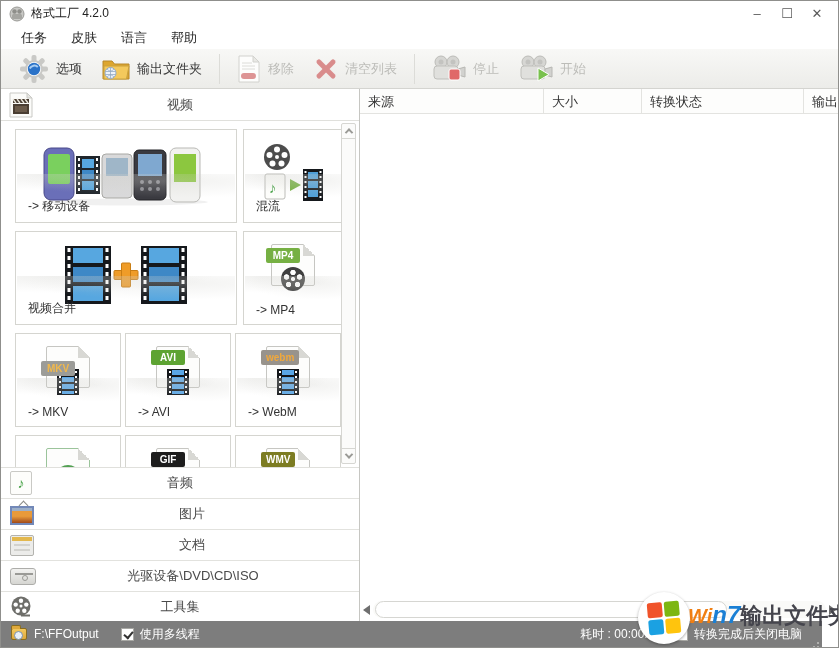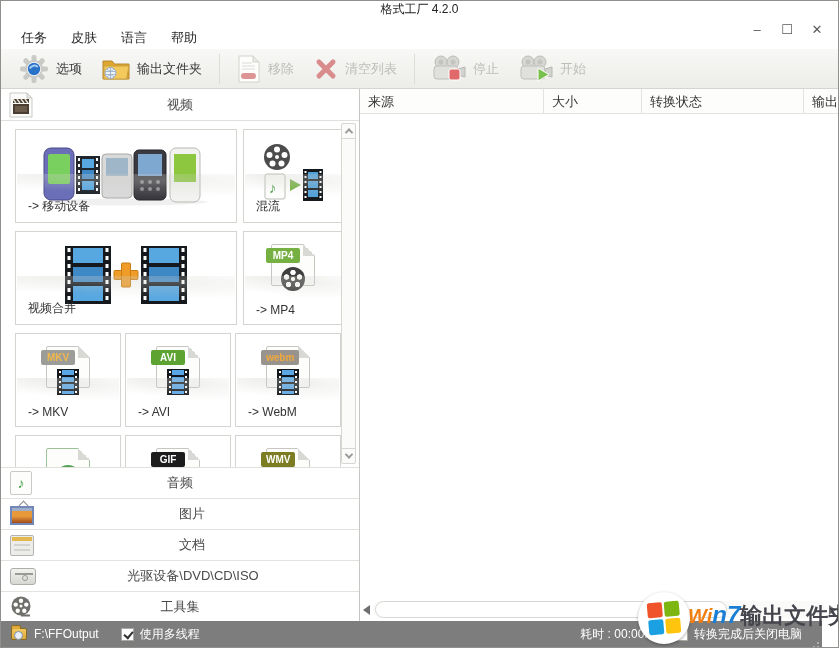--- a/index.html
+++ b/index.html
@@ -1,20 +1,20 @@
 <!DOCTYPE html>
 <html><head>
 <meta charset="utf-8">
 <style>
   * { margin:0; padding:0; box-sizing:border-box; }
   html,body { width:839px; height:648px; font-family:"Liberation Sans","DejaVu Sans",sans-serif; background:#fff; }
   .window { position:relative; width:839px; height:648px; border:1px solid #8f8f8c; background:#fff; overflow:hidden; }
 
   
-  .titlebar { height:25px; display:flex; align-items:center; padding:0 6px; background:#fff;flex-direction:column; }
+  .titlebar { height:25px; display:flex; align-items:center; padding:0 6px; background:#fff; }
   .app-ico { width:16px; height:16px; margin:0 6px 0 2px; }
   .title-text { font-size:12px; color:#222; }
   .win-controls { margin-left:auto; display:flex; }
   .win-btn { width:30px; height:22px; display:flex; align-items:center; justify-content:center; font-size:13px; color:#5a5a5a; cursor:default; }
 
   
   .menubar { height:23px; display:flex; align-items:center; padding-left:8px; background:#fff; }
   .menu-item { padding:2px 12px; font-size:13px; color:#2a2a2a; }
 
   
@@ -46,21 +46,21 @@
   .tile-icon { position:absolute; left:0; right:0; top:12px; display:flex; justify-content:center; }
 
   
   .ficon { position:relative; width:44px; height:42px; }
   .fpage { position:absolute; inset:0; background:#fdfdfc; border:1px solid #c6c6c2; border-radius:2px; }
   .ffold { position:absolute; top:0; right:0; width:12px; height:12px;
            background:linear-gradient(225deg,#ffffff 0 50%, #d8d8d4 50% 100%); }
   .fband { position:absolute; top:4px; left:-5px; height:15px; min-width:34px; padding:0 5px; z-index:2;
            color:#fff; font-size:10px; font-weight:bold; line-height:15px; text-align:center; border-radius:2px; }
   .band-mp4 { background:#76b043; }
-  .band-mkv { background:#9c9c98; color:#f0b84c; }
+  .band-mkv { background:#9c9c98; color:#f0b84c;margin-top:11px; }
   .band-avi { background:#5da332; }
   .band-webm { background:#98938c; color:#f0a83c; text-transform:lowercase; }
   .band-gif { background:#1c1c1c; }
   .band-wmv { background:#7c7c22; }
   .fstrip { position:absolute; left:11px; top:23px; width:22px; height:26px; background:#14171b;
     background-image:
       repeating-linear-gradient(180deg,#fff 0 2px, rgba(0,0,0,0) 2px 5px),
       repeating-linear-gradient(180deg,#fff 0 2px, rgba(0,0,0,0) 2px 5px),
       repeating-linear-gradient(180deg,#5aa7e8 0 5px,#14171b 5px 7px);
     background-size:2px 22px,2px 22px,12px 24px; background-position:2px 2px,18px 2px,5px 1px; background-repeat:no-repeat; }

